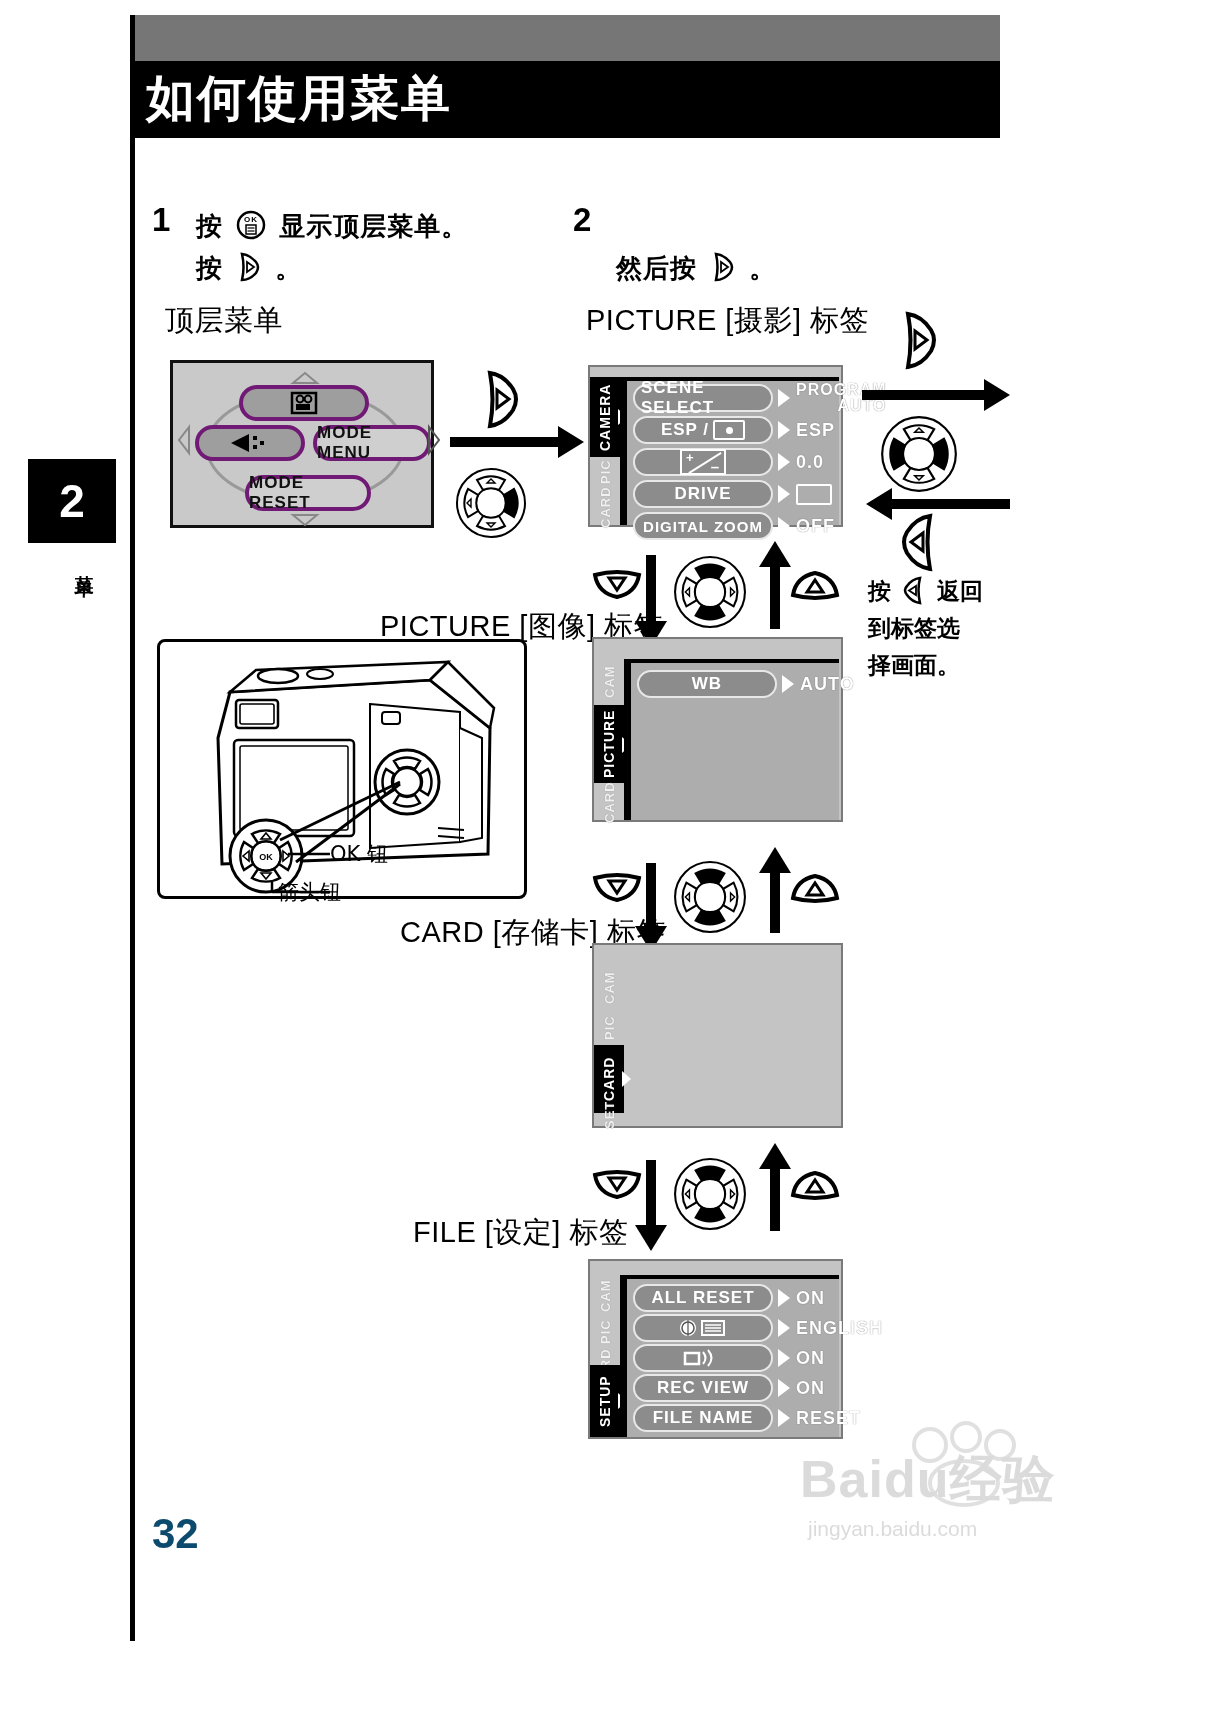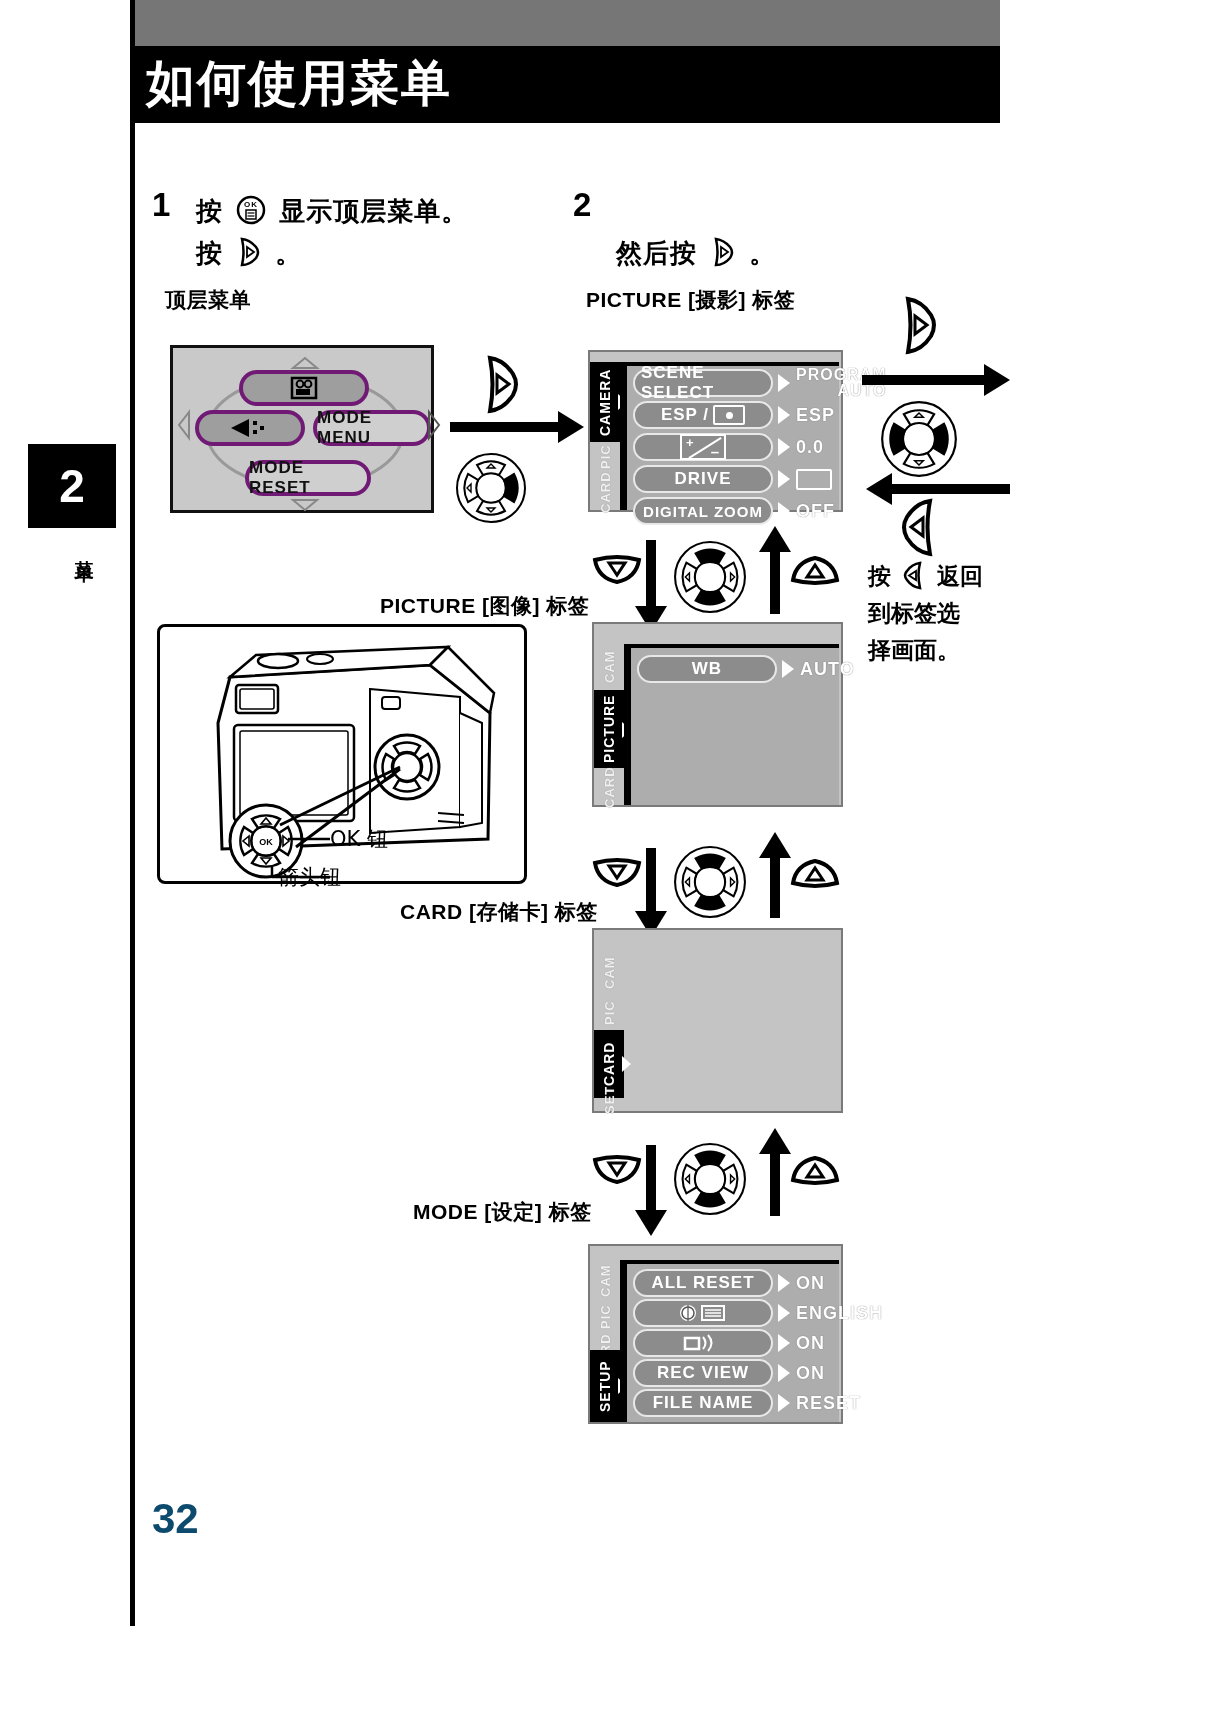--- a/index.html
+++ b/index.html
@@ -2,21 +2,21 @@
 <html><head>
 <meta charset="utf-8">
 <style>
   * { box-sizing: border-box; margin: 0; padding: 0; }
   html, body {
     width: 1228px; height: 1712px;
     background: #ffffff;
     font-family: "Liberation Sans", "DejaVu Sans", sans-serif;
     overflow: hidden;
   }
-  #page { position: relative; width: 1228px; height: 1413px; background: #fff; }
+  #page { position: relative; width: 1228px; height: 1413px; background: #fff; margin-top: 15px; }
 
   
   .hdr-gray {
     position: absolute; left: 130px; top: 0; width: 870px; height: 48px;
     background: #767676;
   }
   .hdr-black {
     position: absolute; left: 130px; top: 46px; width: 870px; height: 77px;
     background: #000000;
   }
@@ -54,21 +54,21 @@
   .step-txt {
     position: absolute; font-size: 26px; font-weight: bold; color: #000;
     line-height: 42px; letter-spacing: 1px;
     font-family: "DejaVu Sans", sans-serif;
     white-space: nowrap;
   }
   .inline-key { display: inline-block; vertical-align: -5px; margin: 0 3px; }
 
   
   .caption {
-    position: absolute; font-size: 21px; font-weight: bold; color: #000;
+    position: absolute; font-size: 29px; font-weight: normal; color: #000;
     white-space: nowrap; font-family: "DejaVu Sans", sans-serif;
     letter-spacing: .5px;
   }
   .caption-lat {
     font-family: "Liberation Sans", sans-serif;
   }
 
   
   .lcd {
     position: absolute; background: #c4c4c4;
@@ -607,21 +607,21 @@
   <div class="arrow-line" style="left:770px; top:1148px; width:10px; height:68px;"></div>
   <div class="arrow-head ah-up" style="left:759px; top:1128px;"></div>
 
   <div style="position:absolute; left:790px; top:1152px;">
     <svg width="50" height="36" viewBox="0 0 50 36">
       <path d="M3 28 Q6 10 25 6 Q44 10 47 28 Q25 34 3 28 Z" fill="none" stroke="#000" stroke-width="4"></path>
       <path d="M17 25 L25 13 L33 25 Z" fill="none" stroke="#000" stroke-width="3"></path>
     </svg>
   </div>
 
-  <div class="caption caption-lat" style="left:413px; top:1198px;">MODE [设定] 标签</div>
+  <div class="caption caption-lat" style="left:413px; top:1198px;">FILE [设定] 标签</div>
 
   <div class="lcd" style="left:588px; top:1244px; width:255px; height:180px;">
     <div class="tab-off" style="top:14px; height:42px;">CAM</div>
     <div class="tab-off" style="top:54px; height:34px;">PIC</div>
     <div class="tab-off" style="top:86px; height:44px;">CARD</div>
     <div class="tab-on" style="top:104px; height:72px;">SETUP</div>
     <div class="tab-arrow" style="left:28px; top:132px;"></div>
 
     <div class="menu-panel" style="left:30px; top:14px; right:2px; bottom:0;">
       <div class="mrow" style="top:4px; left:6px;">
@@ -668,14 +668,24 @@
         <div class="pill" style="min-width:140px;">FILE  NAME</div>
         <div class="tri"></div>
         <div class="val">RESET</div>
       </div>
     </div>
   </div>
 
   <div class="pg-bar"></div>
   <div class="pgnum">32</div>
 
+  <div class="wm">
+    <svg class="wm-paw" width="200" height="80" viewBox="0 0 200 80">
+      <circle cx="30" cy="20" r="16" fill="none" stroke="#9a9a9a" stroke-width="4"></circle>
+      <circle cx="66" cy="12" r="14" fill="none" stroke="#9a9a9a" stroke-width="4"></circle>
+      <circle cx="100" cy="20" r="14" fill="none" stroke="#9a9a9a" stroke-width="4"></circle>
+      <ellipse cx="64" cy="58" rx="34" ry="22" fill="none" stroke="#9a9a9a" stroke-width="4"></ellipse>
+    </svg>
+    <div class="wm-txt">Baidu经验</div>
+    <div class="wm-sub">jingyan.baidu.com</div>
+  </div>
 
 </div>
 
 </body></html>

